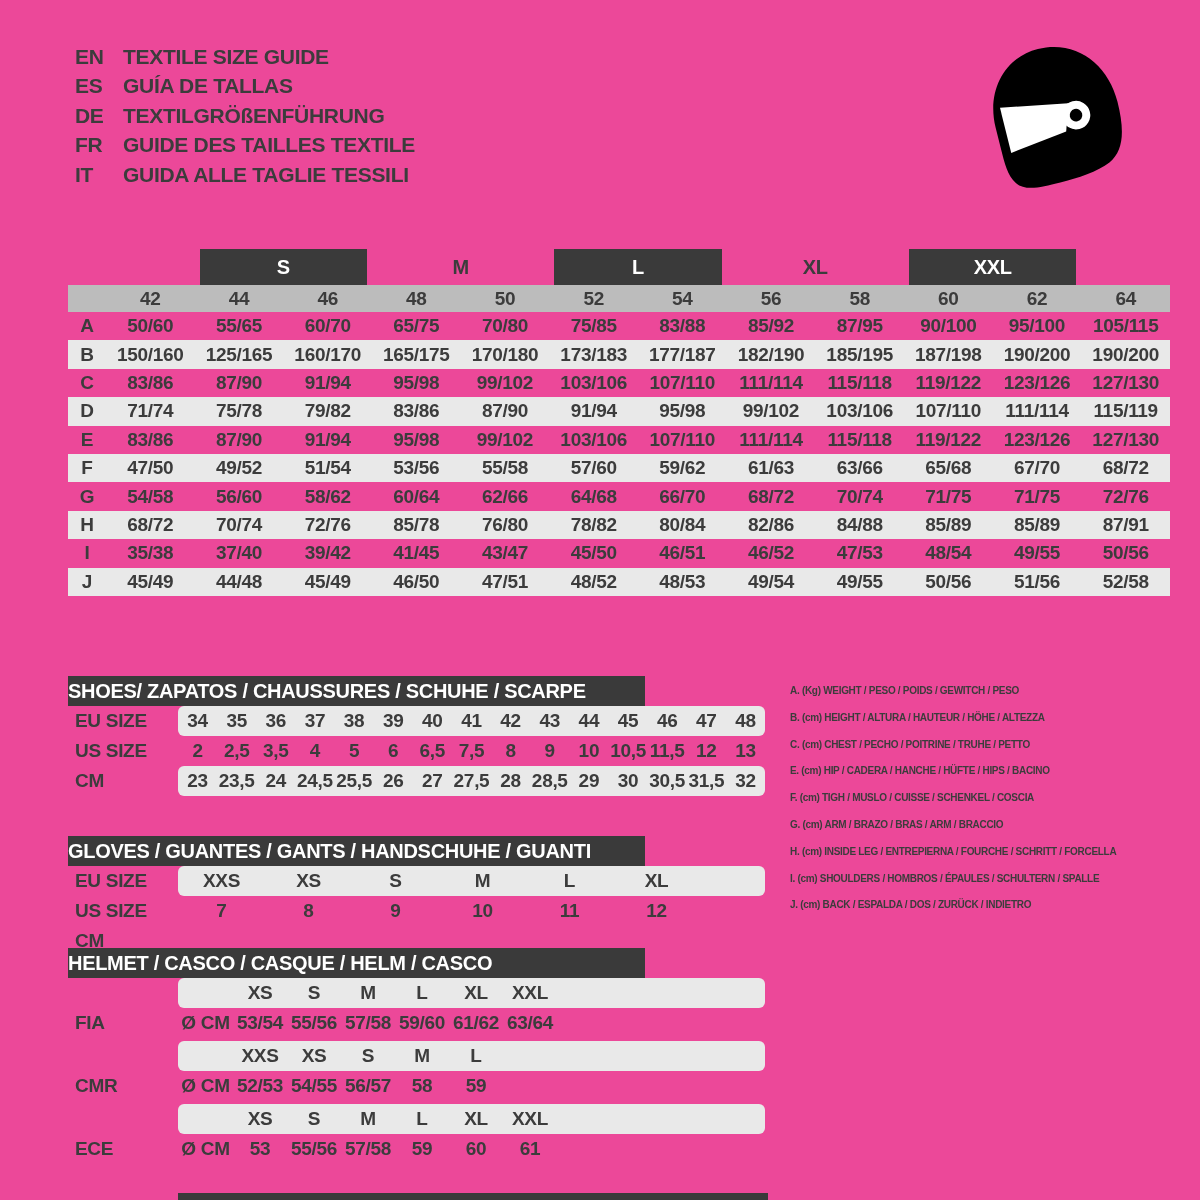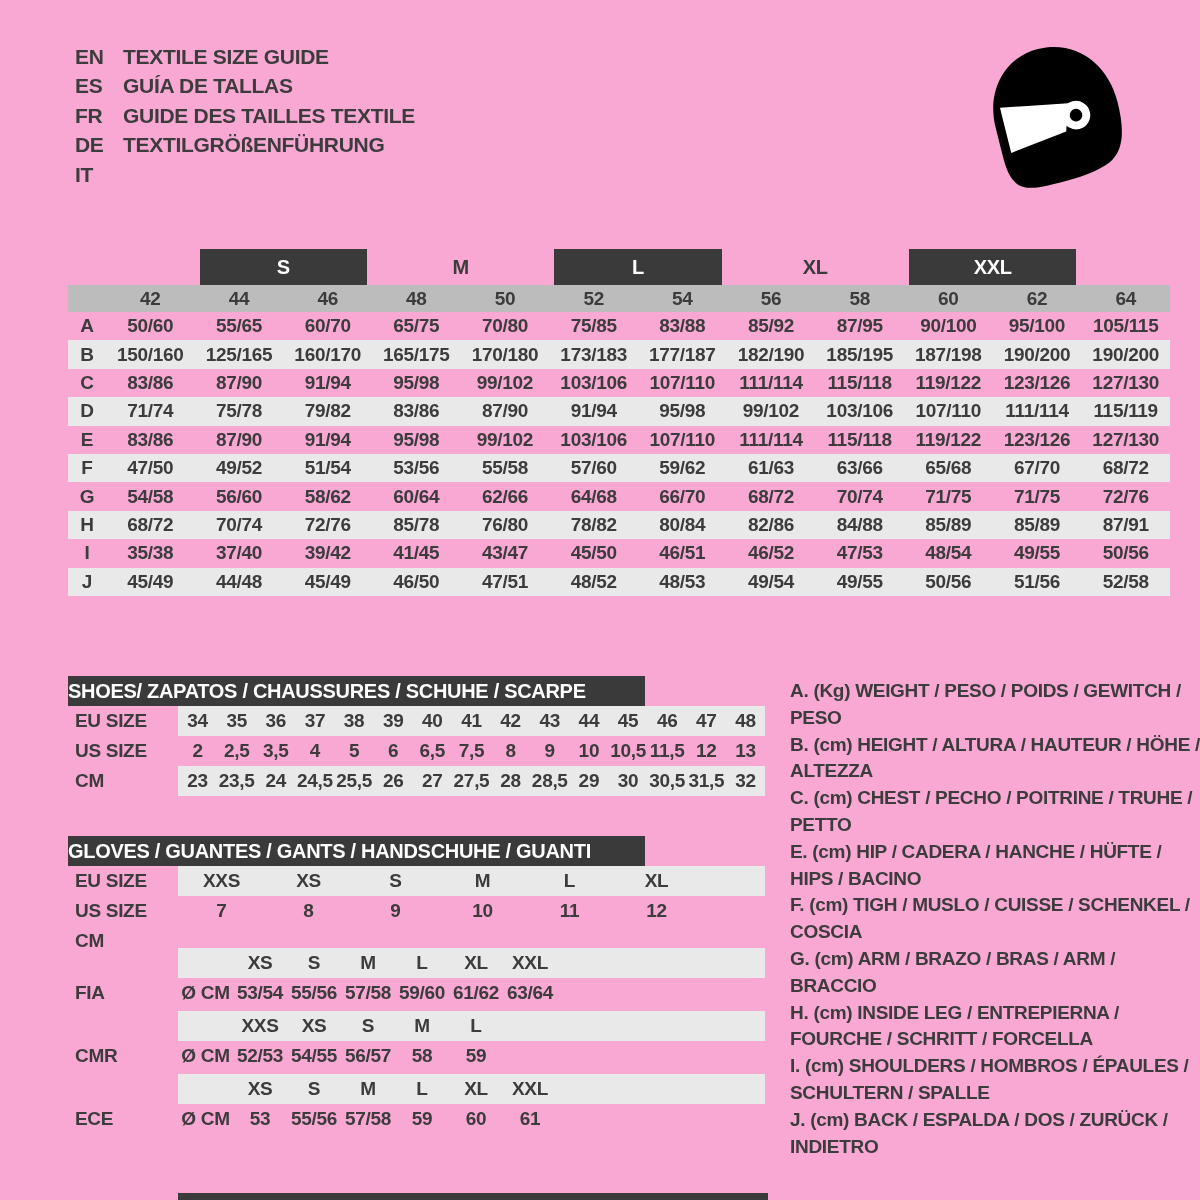--- a/index.html
+++ b/index.html
@@ -1,16 +1,16 @@
 <!DOCTYPE html>
 <html><head>
 <meta charset="utf-8">
 <style>
   html,body{margin:0;padding:0;background:#fff;}
-  .page{position:relative;width:1200px;height:1200px;background:#f9a8d4;overflow:hidden;
+  .page{position:relative;width:1200px;height:1200px;background:#ec4899;overflow:hidden;
         font-family:"Liberation Sans",sans-serif;font-weight:bold;color:#3c3c3c;
         letter-spacing:-0.3px;}
   
   #lang-block{position:absolute;left:75px;top:42px;}
   .lang-line{display:flex;height:29.5px;align-items:center;font-size:21px;}
   .lang-code{width:48px;}
   
   #helmet-icon{position:absolute;left:972px;top:32px;width:168px;height:170px;}
   
   #size-table{position:absolute;left:68px;top:249px;width:1102px;}
@@ -24,55 +24,56 @@
   .data-row.shaded{background:#e9e9e9;}
   
   .sub{position:absolute;left:68px;width:700px;}
   #shoes{top:676px;} #gloves{top:836px;} #helmet-table{top:948px;}
   .bar{width:577px;height:30px;line-height:30px;
        background:#3a3a3a;color:#fff;font-size:20px;padding-left:0;}
   .sub-row{display:flex;height:30px;text-align:center;}
   .sub-label{width:110px;display:flex;align-items:center;padding-left:7px;
              box-sizing:border-box;font-size:19px;}
   .sub-content{width:587px;display:flex;align-items:center;}
-  .sub-row.shaded .sub-content{background:#e9e9e9;}
+  .sub-row.shaded .sub-content{background:#e9e9e9;border-radius:6px;}
   .shoes-grid{display:grid;grid-template-columns:repeat(15,1fr);width:587px;}
   .gloves-grid{display:grid;grid-template-columns:repeat(6,87px);width:522px;}
   .helmet-grid{display:grid;grid-template-columns:55px repeat(6,54px);width:379px;}
   .sect{margin-bottom:3px;}
   
   #legend{position:absolute;left:790px;top:678px;width:410px;}
-  .legend-item{font-size:19px;line-height:26.8px;letter-spacing:-0.3px;}
+  .legend-item{font-size:10px;line-height:26.8px;letter-spacing:-0.3px;}
   
   #bottom-bar{position:absolute;left:178px;top:1193px;width:590px;height:7px;background:#3a3a3a;}
 </style>
 </head>
 <body>
 
 <div class="page">
 
   <div id="lang-block">
       <div class="lang-line">
         <div class="lang-code">EN</div>
         <div class="lang-title">TEXTILE SIZE GUIDE</div>
       </div>
       <div class="lang-line">
         <div class="lang-code">ES</div>
         <div class="lang-title">GUÍA DE TALLAS</div>
       </div>
       <div class="lang-line">
+        <div class="lang-code">DE</div>
+        <div class="lang-title">TEXTILGRÖßENFÜHRUNG</div>
+      </div>
+      <div class="lang-line">
         <div class="lang-code">FR</div>
         <div class="lang-title">GUIDE DES TAILLES TEXTILE</div>
       </div>
       <div class="lang-line">
-        <div class="lang-code">DE</div>
-        <div class="lang-title">TEXTILGRÖßENFÜHRUNG</div>
-      </div>
-      <div class="lang-line">
         <div class="lang-code">IT</div>
+        <div class="lang-title">GUIDA ALLE TAGLIE TESSILI</div>
       </div>
     </div>
 
   <div id="helmet-icon">
     <svg viewBox="0 0 112 110" width="168" height="170">
       <g transform="rotate(-14 56 54)">
         <path fill="#000" d="M55 8 C 81 8 98 29 98 55 C 98 75 94 88 83 93 C 74 97 60 98 48 98 C 34 98 24 98 19 91 C 15 85 15 77 15 66 L 15 52 C 15 27 32 8 55 8 Z"></path>
         <path fill="#fff" d="M21 40 L 66 48 L 60 66 L 21 71 Z"></path>
         <circle cx="69" cy="57" r="9.5" fill="#fff"></circle>
         <circle cx="69" cy="57" r="4.2" fill="#000"></circle>
@@ -358,20 +359,21 @@
             </div>
           </div>
         </div>
         <div class="sub-row shaded">
           <div class="sub-label">CM</div>
         </div>
       </div>
   </div>
 
   <div id="helmet-table" class="sub">
+    <div class="bar">HELMET / CASCO / CASQUE / HELM / CASCO</div>
     <div id="helmet-body">
         <div class="sect">
           <div class="sub-row shaded">
             <div class="sub-label"></div>
             <div class="sub-content">
               <div class="helmet-grid">
                 <div class="cell"></div>
                 <div class="cell">XS</div>
                 <div class="cell">S</div>
                 <div class="cell">M</div>

